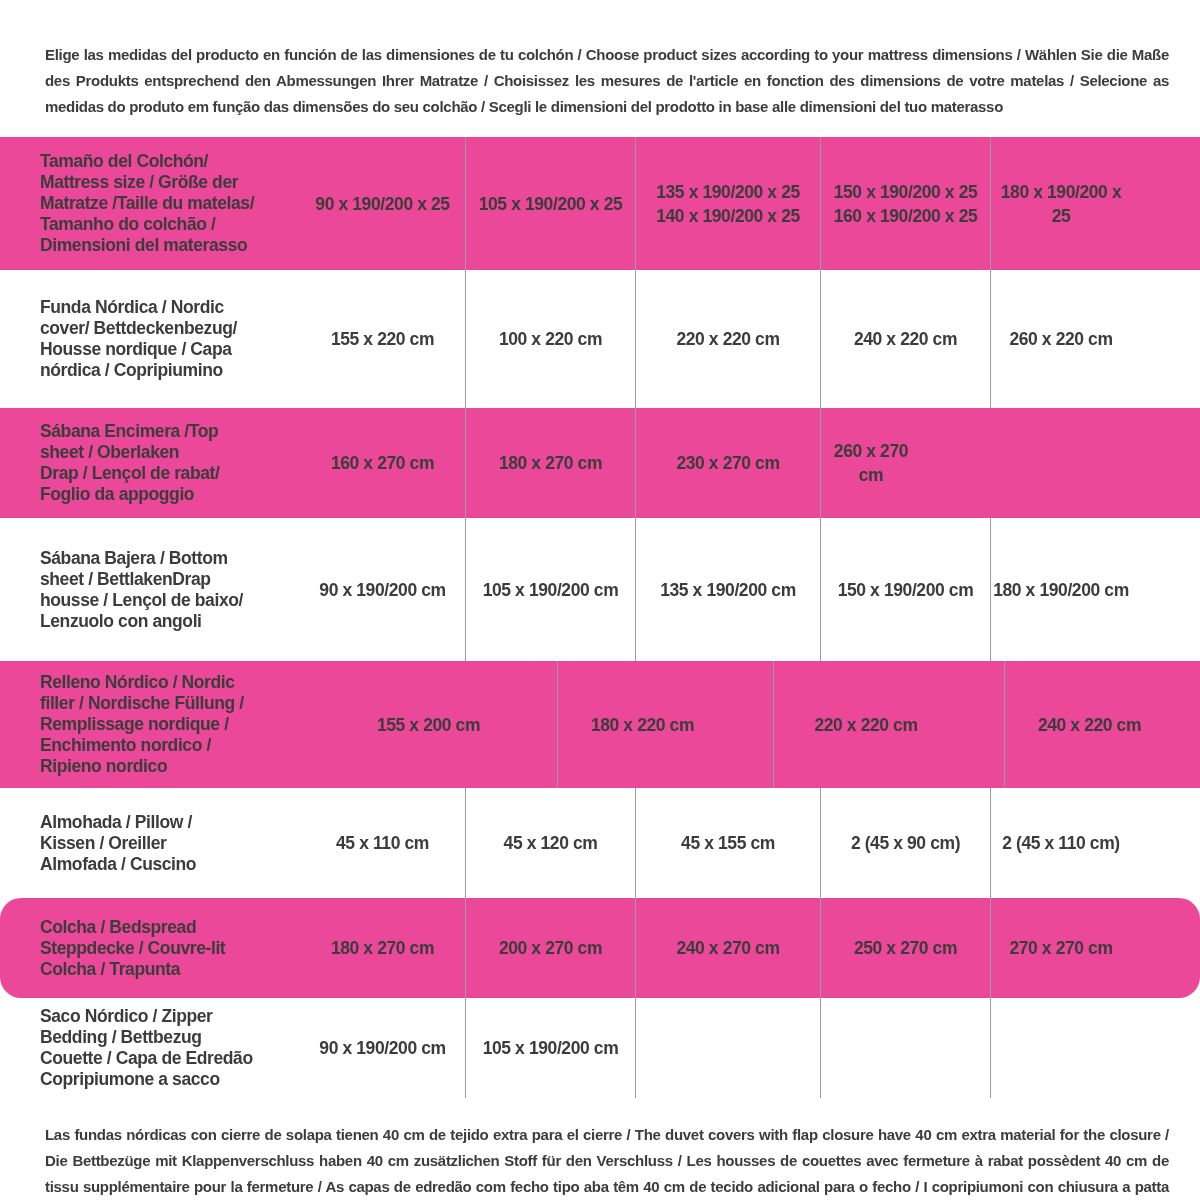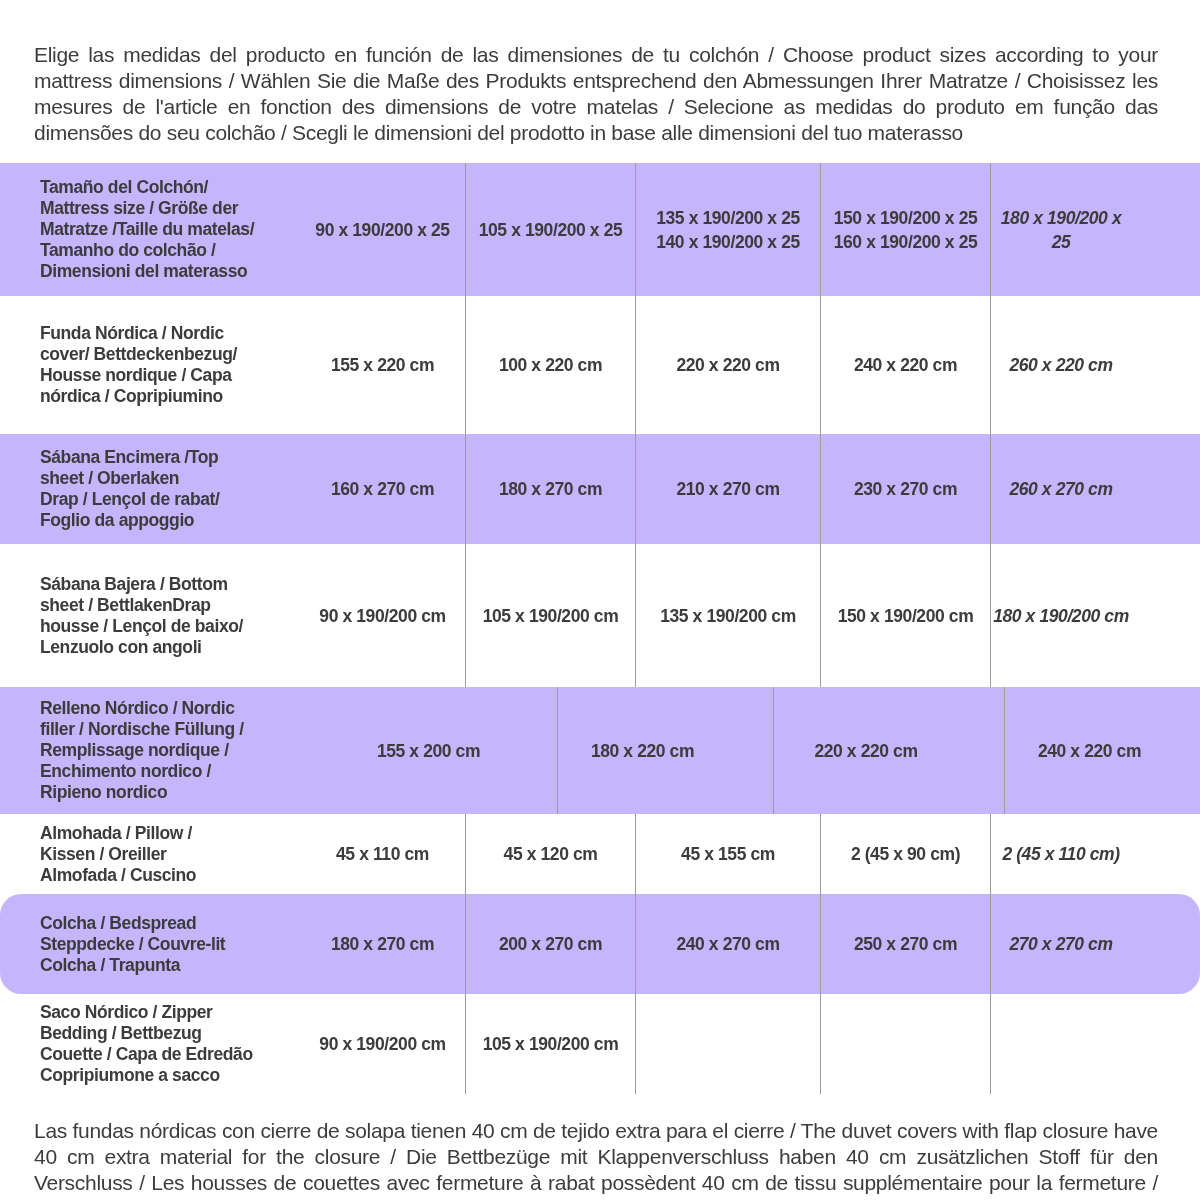--- a/index.html
+++ b/index.html
@@ -5,47 +5,47 @@
   * { margin: 0; padding: 0; box-sizing: border-box; }
   html, body {
     width: 1200px;
     background: #ffffff;
     font-family: "Liberation Sans", sans-serif;
   }
   body { height: 1200px; overflow: hidden; color: #3c3c3c; }
 
   .para {
     width: 1124px;
-    margin-left: 34px;
-    font-size: 21px;
-    font-weight: 400;
+    margin-left: 45px;
+    font-size: 15px;
+    font-weight: 700;
     letter-spacing: -0.3px;
     line-height: 26px;
     text-align: justify;
     color: #3c3c3c;
   }
   .intro { padding-top: 42px; }
   .footnote { padding-top: 24px; }
 
   .size-table {
     margin-top: 17px;
     width: 1200px;
   }
   .tr {
     display: grid;
     grid-template-columns: 300px 165px 170px 185px 170px 210px;
     width: 1200px;
   }
-  .tr.alt { background: #c4b5fd; }
+  .tr.alt { background: #ec4899; }
   .tr.r0 { height: 133px; }
   .tr.r1 { height: 138px; }
   .tr.r2 { height: 110px; }
   .tr.r3 { height: 143px; }
   .tr.r4 { height: 127px; gap: 46px; }
-  .tr.r5 { height: 80px; }
+  .tr.r5 { height: 110px; }
   .tr.r6 { height: 100px; border-radius: 21px; }
   .tr.r7 { height: 100px; }
 
   .td {
     display: flex;
     align-items: center;
     font-weight: 700;
     font-size: 17.5px;
     letter-spacing: -0.4px;
     white-space: pre-line;
@@ -56,21 +56,21 @@
     line-height: 21px;
     justify-content: flex-start;
     text-align: left;
   }
   .td.val {
     justify-content: center;
     text-align: center;
     line-height: 24px;
   }
   .td.sep { border-left: 1px solid #9b9b9b; }
-  .td.last { padding-right: 69px; font-style: italic; }
+  .td.last { padding-right: 69px; }
 </style>
 </head>
 <body>
 
 <div class="para intro">Elige las medidas del producto en función de las dimensiones de tu colchón / Choose product sizes according to your mattress dimensions / Wählen Sie die Maße des Produkts entsprechend den Abmessungen Ihrer Matratze / Choisissez les mesures de l'article en fonction des dimensions de votre matelas / Selecione as medidas do produto em função das dimensões do seu colchão / Scegli le dimensioni del prodotto in base alle dimensioni del tuo materasso</div>
 
 <div class="size-table">
 
   <div class="tr alt r0">
     <div class="td label">Tamaño del Colchón/
@@ -99,21 +99,20 @@
     <div class="td val sep last">260 x 220 cm</div>
   </div>
 
   <div class="tr alt r2">
     <div class="td label">Sábana Encimera /Top
 sheet / Oberlaken
 Drap / Lençol de rabat/
 Foglio da appoggio</div>
     <div class="td val">160 x 270 cm</div>
     <div class="td val sep">180 x 270 cm</div>
-    <div class="td val sep">210 x 270 cm</div>
     <div class="td val sep">230 x 270 cm</div>
     <div class="td val sep last">260 x 270 cm</div>
   </div>
 
   <div class="tr r3">
     <div class="td label">Sábana Bajera / Bottom
 sheet / BettlakenDrap
 housse / Lençol de baixo/
 Lenzuolo con angoli</div>
     <div class="td val">90 x 190/200 cm</div>

